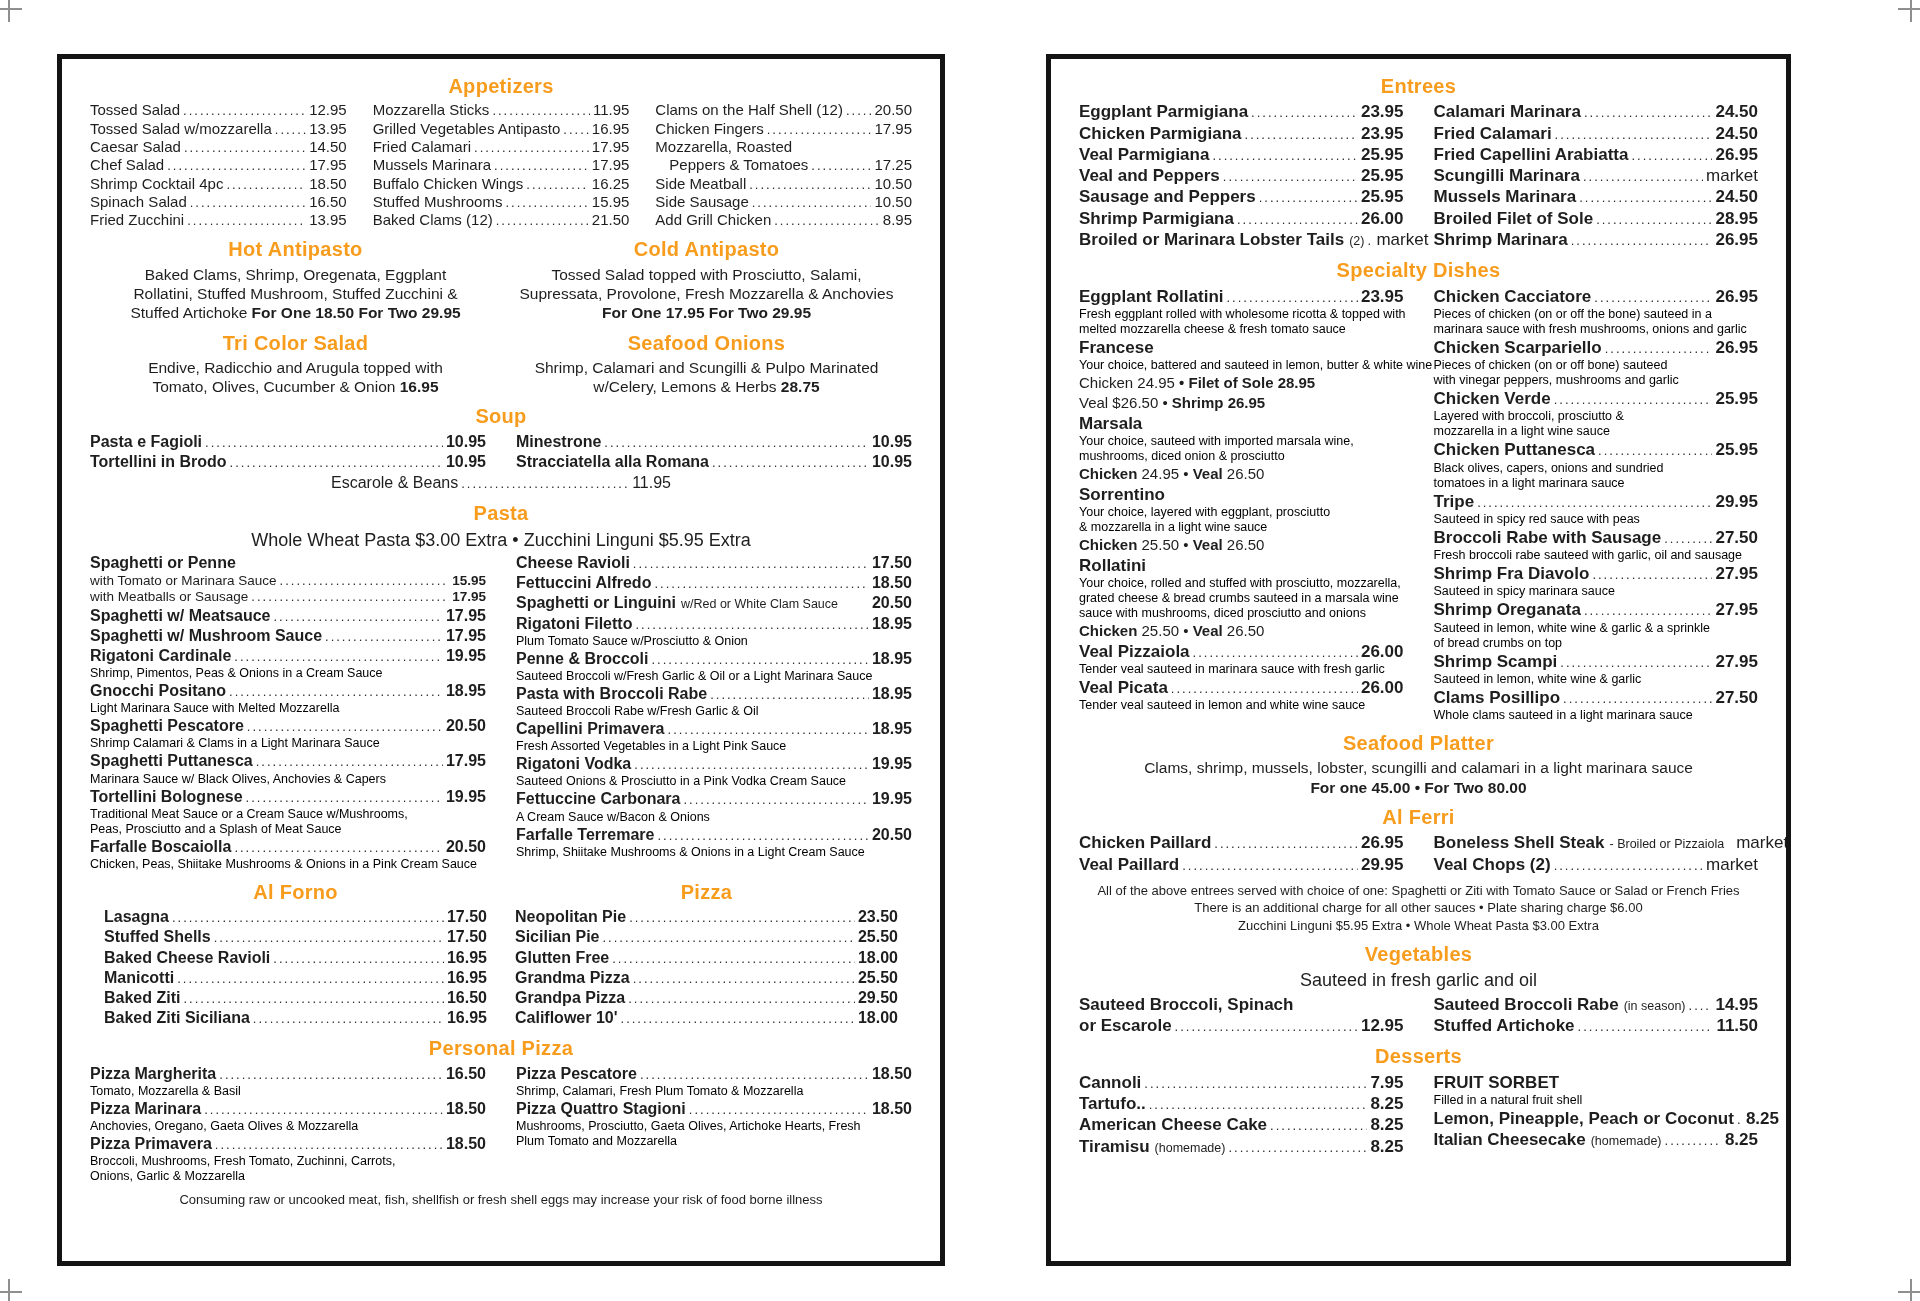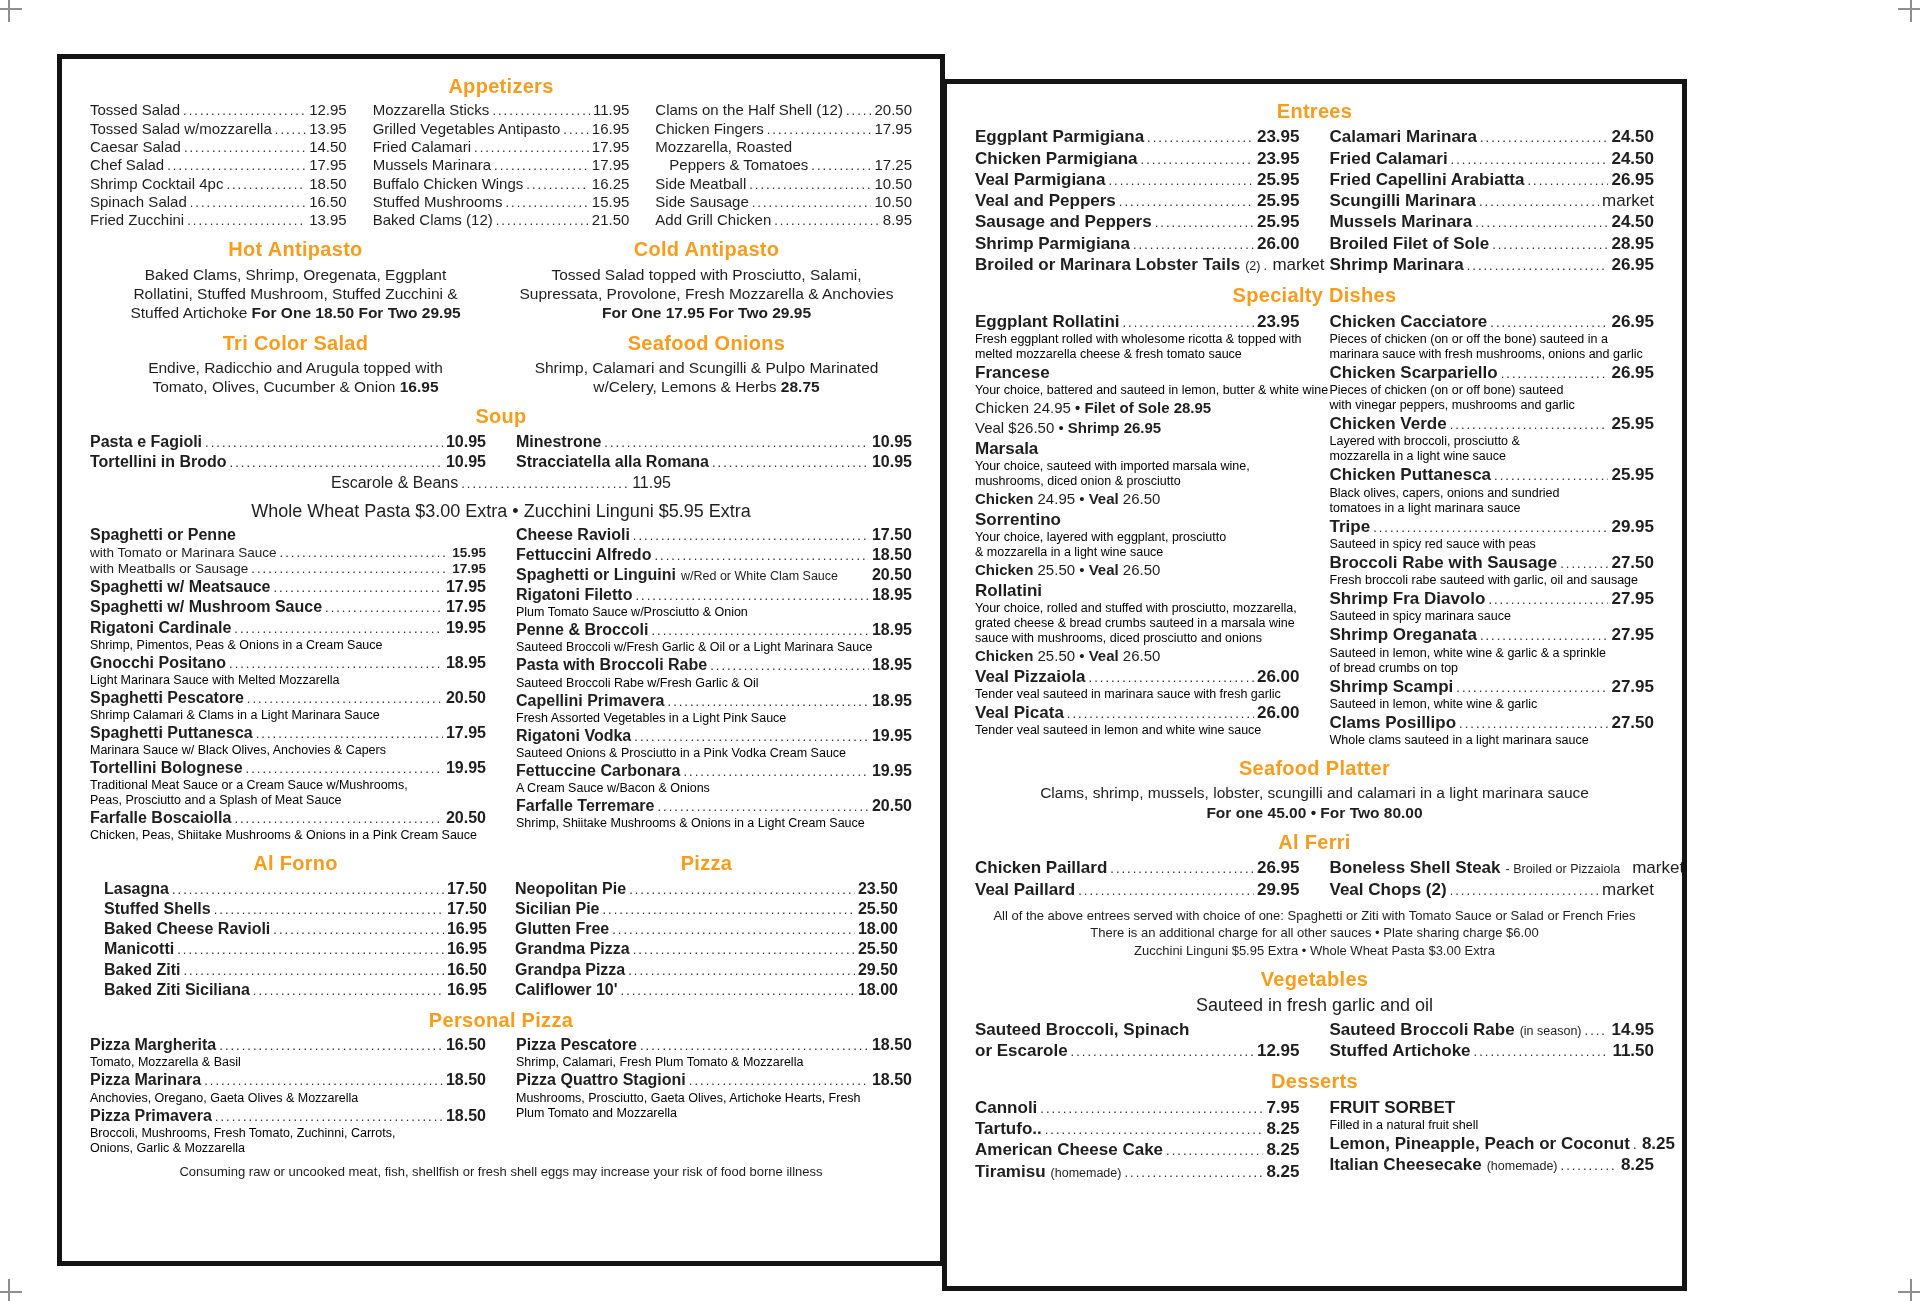--- a/index.html
+++ b/index.html
@@ -18,21 +18,21 @@
   .crop.tl { left:0; top:0; }      .crop.tl::before { top:8px; left:0; }   .crop.tl::after { left:8px; top:0; }
   .crop.tr { right:0; top:0; }     .crop.tr::before { top:8px; right:0; }  .crop.tr::after { right:8px; top:0; }
   .crop.bl { left:0; bottom:0; }   .crop.bl::before { bottom:8px; left:0; }.crop.bl::after { left:8px; bottom:0; }
   .crop.br { right:0; bottom:0; }  .crop.br::before { bottom:8px; right:0;}.crop.br::after { right:8px; bottom:0; }
 
   .page {
     position:absolute; top:54px; height:1212px; background:#ffffff;
     border:5px solid #141414; padding:14px 28px 12px; overflow:hidden;
   }
   .page-left  { left:57px;  width:888px; }
-  .page-right { left:942px; width:745px;margin-top:25px; }
+  .page-right { left:1046px; width:745px; }
 
   .sections { display:flex; flex-wrap:wrap; align-content:flex-start; width:100%; }
   .menu-section { margin-bottom:7px; }
   .menu-section.full { width:100%; }
   .menu-section.half { width:50%; }
 
   .heading {
     font-size:20px; font-weight:bold; color:var(--accent,#F79C1D);
     text-align:center; line-height:1.12; margin:2px 0 4px; letter-spacing:.3px;
   }
@@ -310,20 +310,21 @@
             <div class="menu-item">
               <div class="item-row">
                 <span class="item-name">Escarole &amp; Beans</span>
                 <span class="dots">................................................................................................................................................................</span>
                 <span class="item-price">11.95</span>
               </div>
             </div>
           </div>
         </section>
         <section class="menu-section full">
+          <h2 class="heading">Pasta</h2>
           <div class="subtitle">Whole Wheat Pasta $3.00 Extra • Zucchini Linguni $5.95 Extra</div>
           <div class="cols">
             <div class="col">
               <div class="menu-item">
                 <div class="item-row">
                   <span class="item-name">Spaghetti or Penne</span>
                 </div>
               </div>
               <div class="menu-item">
                 <div class="item-row small-row">

